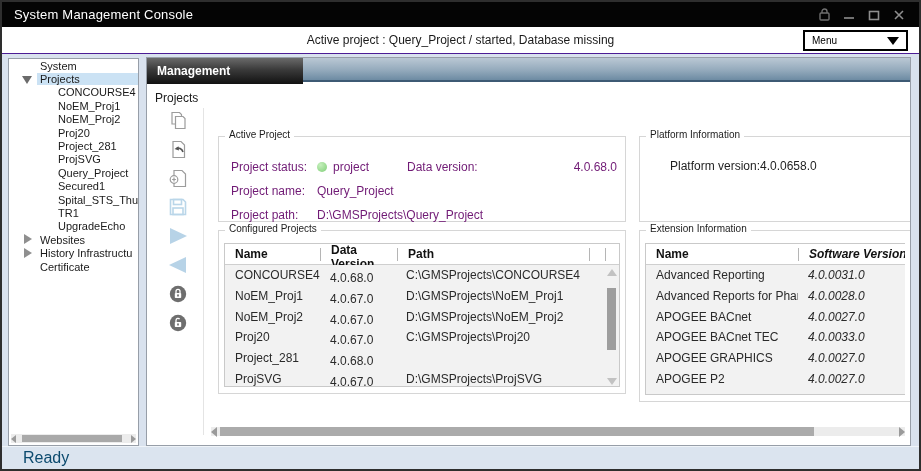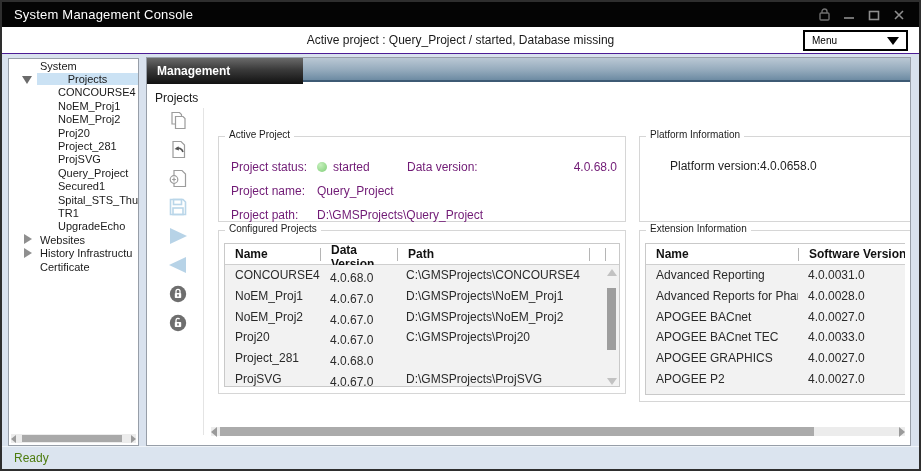--- a/index.html
+++ b/index.html
@@ -32,21 +32,21 @@
                 border:1px solid #979ea8; overflow:hidden; }
   .titem { display:flex; align-items:center; height:13.4px; font-size:11px; color:#1a1a1a;
            white-space:nowrap; }
   .exp { width:11px; height:11px; margin-left:13px; margin-right:4px; position:relative; flex:0 0 auto; }
   .exp.down::after { content:""; position:absolute; left:0; top:2px; border-left:5.5px solid transparent;
                      border-right:5.5px solid transparent; border-top:8px solid #6b6b6b; }
   .exp.right::after { content:""; position:absolute; left:2px; top:0; border-top:5px solid transparent;
                       border-bottom:5px solid transparent; border-left:8px solid #8f8f8f; }
   .sp1 { width:28px; flex:0 0 auto; }  
   .sp2 { width:46px; flex:0 0 auto; }  
-  .tlabel { padding:0 3px;text-align:center; }
+  .tlabel { padding:0 3px; }
   .tlabel.hl { background:#cbe2f4; flex:1; }
   .tree-hscroll { position:absolute; left:2px; right:2px; bottom:2px; height:9px; background:#ececec;
                   display:flex; align-items:center; }
   .tree-hscroll .thumb { margin-left:6px; width:100px; height:7px; background:#a9a9a9; }
 
   
   .main-panel { position:absolute; left:144px; top:55px; width:765px; height:389px; background:#fff;
                 border:1px solid #979ea8;padding-left:35px; }
   .tabstrip { position:absolute; left:0; top:0; right:0; height:24px;
               background:linear-gradient(180deg,#bac8d4 0%,#94aabc 55%,#6d8ba3 100%);
@@ -98,21 +98,21 @@
   .tbody { flex:1; background:#f2f2f2; position:relative; }
   .trow { display:flex; align-items:center; height:20.7px; color:#2a2a2a; }
   .hsep { width:1px; height:13px; background:#b5b5b5; flex:0 0 auto; }
   
   .c0 { width:95px;  padding-left:10px; flex:0 0 auto; white-space:nowrap; overflow:hidden; }
   .c1 { width:76px;  padding-left:10px; flex:0 0 auto;margin-top:6px; }
   .c2 { flex:1; padding-left:10px; white-space:nowrap; overflow:hidden; }
   .cgap1 { width:15px; flex:0 0 auto; } .cgap2 { width:13px; flex:0 0 auto; }
   
   .e0 { width:152px; padding-left:10px; flex:0 0 auto; white-space:nowrap; overflow:hidden; }
-  .e1 { flex:1; padding-left:10px; white-space:nowrap; }
+  .e1 { flex:1; padding-left:10px; white-space:nowrap;font-style:italic; }
   
   .vscroll { position:absolute; right:2px; top:2px; bottom:2px; width:11px; display:flex;
              flex-direction:column; align-items:center; }
   .va-up { width:0; height:0; border-left:5px solid transparent; border-right:5px solid transparent;
            border-bottom:7px solid #c2c2c2; margin-top:2px; }
   .va-dn { width:0; height:0; border-left:5px solid transparent; border-right:5px solid transparent;
            border-top:7px solid #c2c2c2; margin-top:auto; margin-bottom:2px; }
   .vthumb { width:9px; height:62px; background:#9e9e9e; margin-top:12px; }
 
   
@@ -124,21 +124,21 @@
           border-left:6px solid #9a9a9a; flex:0 0 auto; margin-left:auto; }
   .hthumb { height:9px; width:594px; background:#ababab; margin-left:3px; }
   .tree-ha-l { width:0;height:0;border-top:4px solid transparent;border-bottom:4px solid transparent;
                border-right:5px solid #9a9a9a; }
   .tree-ha-r { width:0;height:0;border-top:4px solid transparent;border-bottom:4px solid transparent;
                border-left:5px solid #9a9a9a; margin-left:auto; }
 
   
   .statusbar { position:absolute; left:0; right:0; bottom:0; height:23px; background:#dbe4ef;
                border-top:1px solid #eff4f9; display:flex; align-items:center; }
-  .status-text { font-size:12px; color:#4d7c0f; padding-left:12px; }
+  .status-text { font-size:16px; color:#0c4a6e; padding-left:21px; }
 
   svg { display:block; }
 </style>
 </head>
 <body>
 
 <div class="window">
 
   <div class="titlebar">
     <span class="title">System Management Console</span>
@@ -313,21 +313,21 @@
     </div>
     <div class="tool-sep"></div>
 
 
     <div class="group g-ap">
       <span class="gtitle">Active Project</span>
       <div class="ap-grid">
         <div class="ap-row">
           <span class="ap-label">Project status:</span>
           <span class="dot"></span>
-          <span>started</span>
+          <span>project</span>
           <span class="dv-label">Data version:</span>
           <span class="dv-value">4.0.68.0</span>
         </div>
         <div class="ap-row">
           <span class="ap-label">Project name:</span>
           <span>Query_Project</span>
         </div>
         <div class="ap-row">
           <span class="ap-label">Project path:</span>
           <span>D:\GMSProjects\Query_Project</span>

